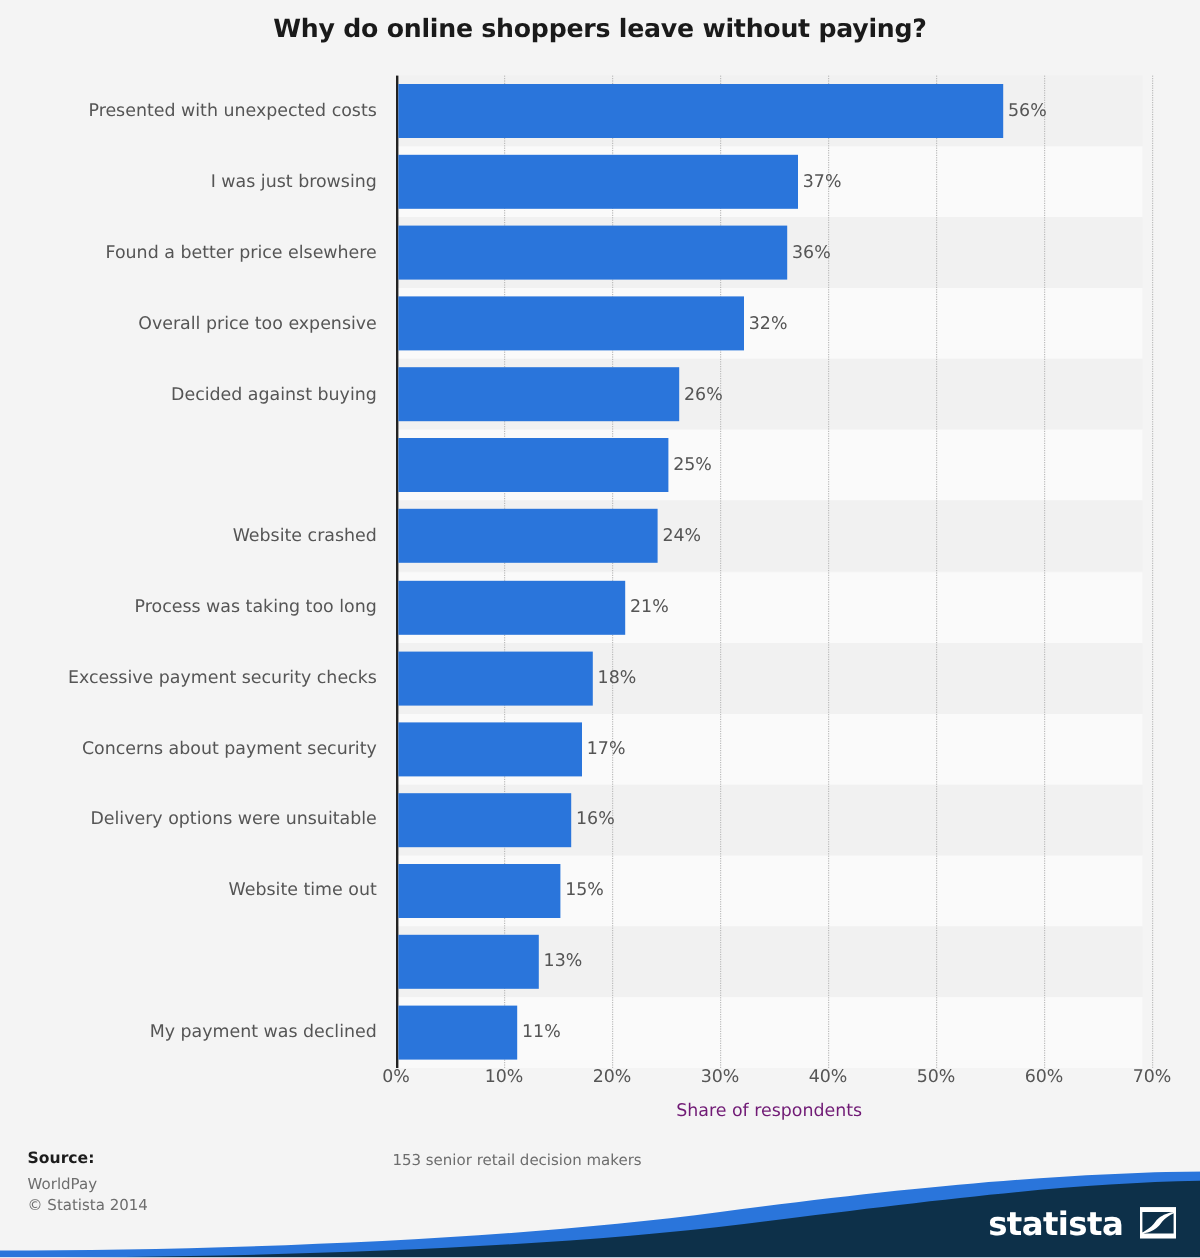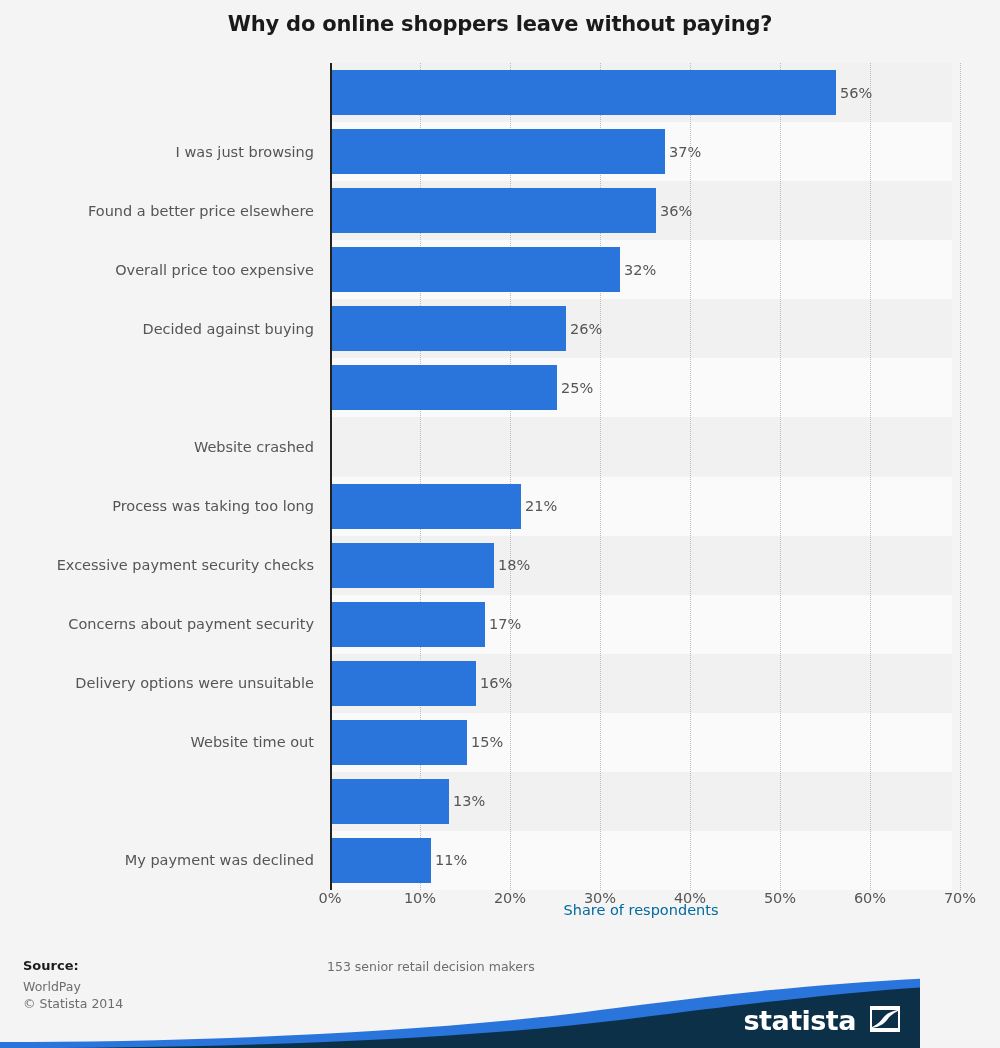--- a/index.html
+++ b/index.html
@@ -129,26 +129,26 @@
   .xtick {
     position: absolute;
     top: 0;
     transform: translateX(-50%);
     font-size: 14.5px;
     color: #555555;
     white-space: nowrap;
   }
   .xaxis-title {
     position: absolute;
-    top: 12px;
+    top: 28px;
     left: 330px;
     width: 622px;
     text-align: center;
     font-size: 14.5px;
-    color: #0369a1;
+    color: #701a75;
   }
 
   
   .footer {
     position: absolute;
     left: 0;
     top: 958px;
     width: 1000px;
     height: 90px;
   }
@@ -169,21 +169,21 @@
     font-size: 12.5px;
     color: #6d6d6d;
     line-height: 17px;
   }
 
   
   .brand {
     position: absolute;
     left: 0;
     bottom: 0;
-    width: 920px;
+    width: 1000px;
     height: 72px;
     overflow: hidden;
     pointer-events: none;
   }
   .brand svg { display: block; }
   .brand-name {
     position: absolute;
     right: 64px;
     bottom: 12px;
     font-size: 27px;
@@ -226,20 +226,21 @@
       <div class="gridline" style="left: 180px;"></div>
       <div class="gridline" style="left: 270px;"></div>
       <div class="gridline" style="left: 360px;"></div>
       <div class="gridline" style="left: 450px;"></div>
       <div class="gridline" style="left: 540px;"></div>
       <div class="gridline" style="left: 630px;"></div>
     </div>
   <div class="axis-line"></div>
   <div id="rows">
       <div class="row" style="top: 0px;">
+        <div class="cat-label">Presented with unexpected costs</div>
         <div class="bar-wrap">
           <div class="bar" style="width: 504px; background: rgb(42, 117, 219);"></div>
           <div class="bar-value">56%</div>
         </div>
       </div>
       <div class="row" style="top: 59.0714px;">
         <div class="cat-label">I was just browsing</div>
         <div class="bar-wrap">
           <div class="bar" style="width: 333px; background: rgb(42, 117, 219);"></div>
           <div class="bar-value">37%</div>
@@ -267,20 +268,24 @@
         </div>
       </div>
       <div class="row" style="top: 295.357px;">
         <div class="bar-wrap">
           <div class="bar" style="width: 225px; background: rgb(42, 117, 219);"></div>
           <div class="bar-value">25%</div>
         </div>
       </div>
       <div class="row" style="top: 354.429px;">
         <div class="cat-label">Website crashed</div>
+        <div class="bar-wrap">
+          <div class="bar" style="width: 216px; background: rgb(42, 117, 219);"></div>
+          <div class="bar-value">24%</div>
+        </div>
       </div>
       <div class="row" style="top: 413.5px;">
         <div class="cat-label">Process was taking too long</div>
         <div class="bar-wrap">
           <div class="bar" style="width: 189px; background: rgb(42, 117, 219);"></div>
           <div class="bar-value">21%</div>
         </div>
       </div>
       <div class="row" style="top: 472.571px;">
         <div class="cat-label">Excessive payment security checks</div>

